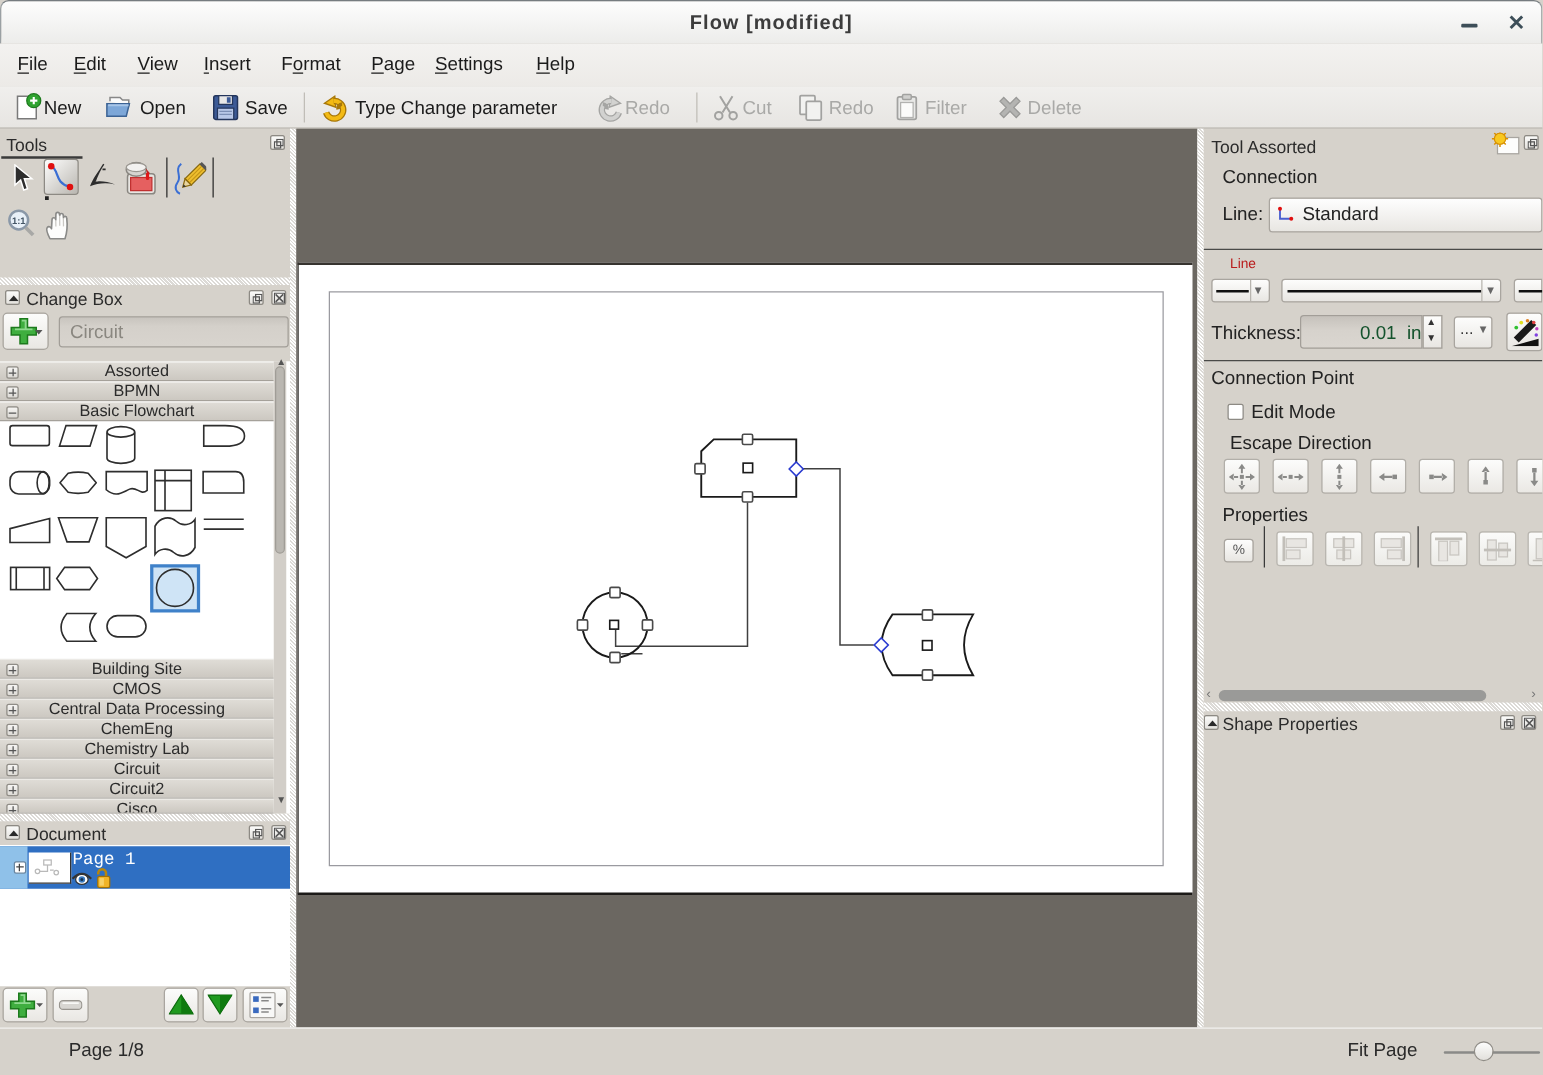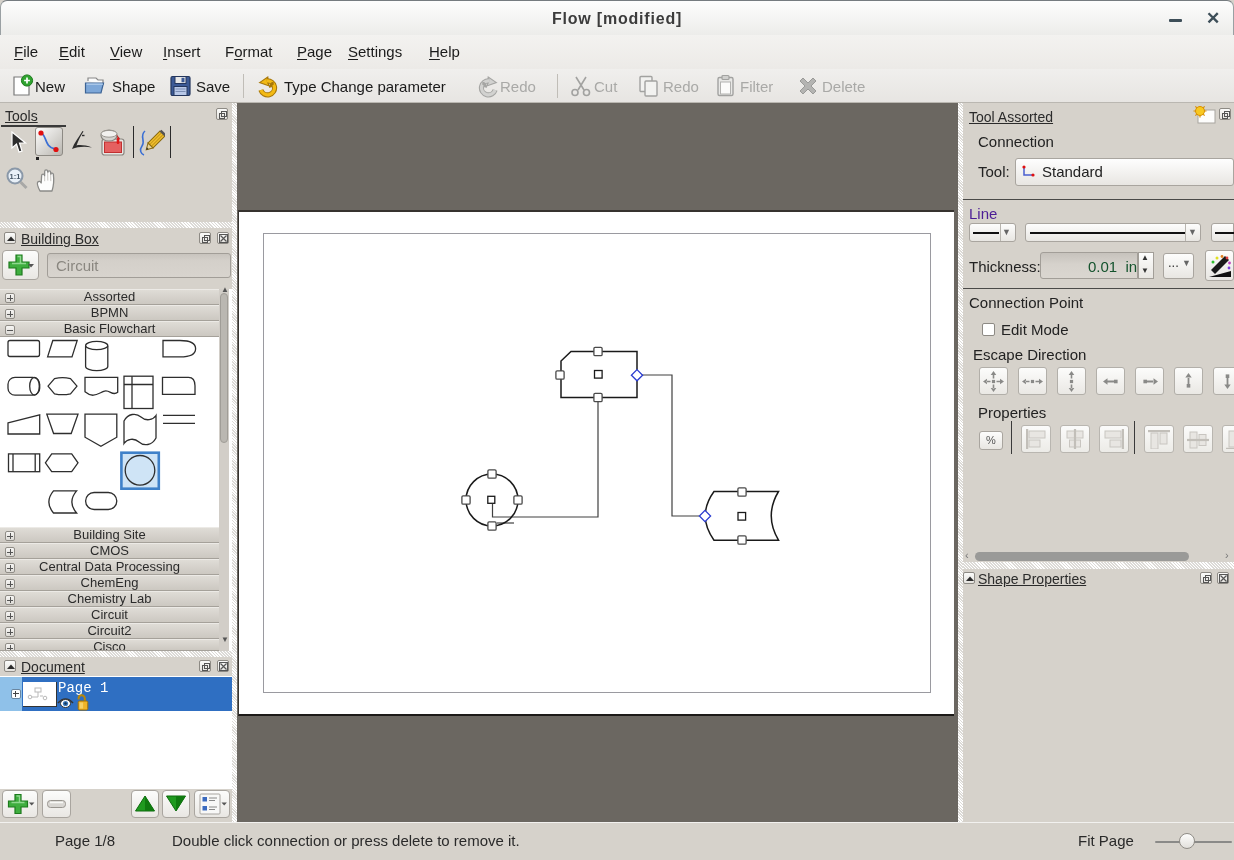--- a/index.html
+++ b/index.html
@@ -23,21 +23,21 @@
 
 #leftdock{left:0;top:103px;width:232px;height:719px;background:#d6d2cb;}
 #lsplit{left:232px;top:103px;width:5px;height:719px;background:#f4f3f1;background-image:repeating-linear-gradient(45deg,#fff 0 1px,#dcdad6 1px 2px);}
 #canvas{left:237px;top:103px;width:721px;height:719px;background:#6b6761;}
 #rsplit{left:958px;top:103px;width:5px;height:719px;background:#f4f3f1;background-image:repeating-linear-gradient(45deg,#fff 0 1px,#dcdad6 1px 2px);}
 #rightdock{left:963px;top:103px;width:271px;height:719px;background:#d6d2cb;overflow:hidden;}
 
 #page{left:1px;top:107px;width:716px;height:506px;background:#fff;border-top:2px solid #36332f;border-left:1px solid #36332f;border-bottom:2px solid #1c1a18;box-sizing:border-box;}
 #margin{left:24px;top:21px;width:668px;height:460px;border:1px solid #9a9aa0;box-sizing:border-box;}
 
-.ptitle{position:absolute;font-size:14px;color:#2b2b2b;text-decoration:underline;}
+.ptitle{position:absolute;font-size:14px;color:#2b2b2b;}
 .winbtn{position:absolute;width:12px;height:12px;border:1px solid #8d8a84;border-radius:2px;background:linear-gradient(#fbfbfa,#e4e2de);box-sizing:border-box;}
 .statusbar{left:0;top:822px;width:1234px;height:38px;background:#d6d2cb;border-top:1px solid #f2f1ef;}
 .sbtext{position:absolute;top:9px;font-size:15px;color:#2a2a2a;}
 
 .cat{position:absolute;left:0;width:219px;height:16px;background:linear-gradient(#dfdcd6,#ccc8c1);border-top:1px solid #eceae6;border-bottom:1px solid #a5a19a;box-sizing:border-box;text-align:center;font-size:13px;color:#2b2b2b;line-height:14px;}
 .catbtn{position:absolute;left:5px;top:3px;width:10px;height:10px;border:1px solid #908d87;background:linear-gradient(#f6f5f3,#dddbd6);border-radius:2px;box-sizing:border-box;}
 .catbtn:before{content:"";position:absolute;left:1px;top:3.5px;width:6px;height:1px;background:#555;}
 .catbtn.plus:after{content:"";position:absolute;left:3.5px;top:1px;width:1px;height:6px;background:#555;}
 .gbtn{position:absolute;border:1px solid #a9a59f;border-radius:4px;background:linear-gradient(#fcfcfb,#e9e7e3);box-sizing:border-box;}
 .esc{position:absolute;top:264px;width:29px;height:28px;border:1px solid #b2afa9;border-radius:3px;background:linear-gradient(#fcfcfb,#eae8e4);box-sizing:border-box;display:flex;align-items:center;justify-content:center;}
@@ -65,21 +65,21 @@
   <path d="M13 3 l4 4 h-4 z" fill="#d8d8d8" stroke="#7a7a7a" stroke-width="1"></path>
   <circle cx="15" cy="6.5" r="5.6" fill="#2fa32f" stroke="#1d7a1d" stroke-width="1"></circle>
   <path d="M15 3.6 v5.8 M12.1 6.5 h5.8" stroke="#fff" stroke-width="1.7"></path>
 </svg>
 <span class="tbtext" style="left:35px">New</span>
 <svg class="tbicon" style="left:84px" width="23" height="24" viewBox="0 0 23 24">
   <path d="M4 7 v-3 h8 l2 2 h5 v5" fill="#fbfbfb" stroke="#888" stroke-width="1.2"></path>
   <path d="M1.5 9 h18 l-2.5 10 h-15.5 z" fill="#7da7d8" stroke="#3c6394" stroke-width="1.2"></path>
   <path d="M2.5 10.2 h16.3" stroke="#a8c6e8" stroke-width="1.6"></path>
 </svg>
-<span class="tbtext" style="left:112px">Shape</span>
+<span class="tbtext" style="left:112px">Open</span>
 <svg class="tbicon" style="left:169px" width="23" height="24" viewBox="0 0 23 24">
   <rect x="2" y="2.5" width="19" height="19" rx="1.5" fill="#3c5a96" stroke="#24365c" stroke-width="1.2"></rect>
   <rect x="6" y="2.5" width="11" height="7" fill="#e8e8e8" stroke="#24365c" stroke-width="1"></rect>
   <rect x="12.5" y="3.8" width="3" height="4.4" fill="#3c5a96"></rect>
   <rect x="5" y="12.5" width="13" height="9" fill="#b8c8e8" stroke="#24365c" stroke-width="1"></rect>
   <path d="M6.5 15 h10 M6.5 17.5 h10" stroke="#7c8fb5" stroke-width="1"></path>
 </svg>
 <span class="tbtext" style="left:196px">Save</span>
 <span class="tbsep" style="left:243px"></span>
 <svg class="tbicon" style="left:258px" width="24" height="24" viewBox="0 0 24 24">
@@ -172,21 +172,21 @@
   <svg class="abs" style="left:35px;top:64px" width="25" height="25" viewBox="0 0 25 25">
     <path d="M5 24 C 3.2 20.5, 1.8 16.2, 2.8 15 C 3.8 13.8, 5.4 14.3, 6.2 16 L 6.6 9 C 6.6 6.6, 9.6 6.6, 9.6 9 L 9.7 4.6 C 9.7 2.3, 12.6 2.3, 12.6 4.6 L 12.8 5.4 C 12.8 3.3, 15.6 3.3, 15.6 5.4 L 15.8 7.4 C 15.9 5.5, 18.4 5.7, 18.4 7.7 C 19 12.5, 18.6 19, 17 24 Z" fill="#fdfdfc" stroke="#8a8a88" stroke-width="1.3" stroke-linejoin="round"></path>
     <path d="M9.6 9.2 l0.1 5 M12.7 5.6 l0.1 8 M15.7 7.6 l0.1 6.5" stroke="#c9c7c3" stroke-width="1" fill="none"></path>
   </svg>
 
   <div class="abs" style="left:0;top:119px;width:232px;height:6px;background-image:repeating-linear-gradient(45deg,#fff 0 1px,#dcdad6 1px 2.2px)"></div>
   <span class="winbtn" style="left:4px;top:129px"></span>
   <svg class="abs" style="left:6.5px;top:133px" width="8" height="5" viewBox="0 0 8 5">
       <path d="M0 5 l4 -4.6 4 4.6 z" fill="#2a2a2a"></path>
     </svg>
-  <span class="ptitle" style="left:21px;top:128px">Building Box</span>
+  <span class="ptitle" style="left:21px;top:128px">Change Box</span>
   <span class="winbtn" style="left:199px;top:129px"></span>
   <svg class="abs" style="left:201.5px;top:131.5px" width="8" height="8" viewBox="0 0 8 8">
       <rect x="0.5" y="2.5" width="5" height="5" fill="none" stroke="#555" stroke-width="1"></rect>
       <rect x="2.5" y="0.5" width="5" height="5" fill="none" stroke="#555" stroke-width="1"></rect>
     </svg>
   <span class="winbtn" style="left:217px;top:129px"></span>
   <svg class="abs" style="left:219px;top:131px" width="9" height="9" viewBox="0 0 9 9">
       <rect x="0.5" y="0.5" width="8" height="8" fill="none" stroke="#555" stroke-width="1"></rect>
       <path d="M1.5 1.5 l6 6 M7.5 1.5 l-6 6" stroke="#555" stroke-width="1.2"></path>
     </svg>
@@ -368,30 +368,30 @@
     <g stroke="#d89000" stroke-width="1.2">
         <path d="M7 -1.5 v2 M7 9.5 v2 M0.5 5 h2 M11.5 5 h2 M2.4 0.4 l1.4 1.4 M10.2 8.2 l1.4 1.4 M11.6 0.4 l-1.4 1.4 M3.8 8.2 l-1.4 1.4"></path>
       </g>
   </svg>
   <span class="winbtn" style="left:256px;top:5px"></span>
   <svg class="abs" style="left:258.5px;top:7.5px" width="8" height="8" viewBox="0 0 8 8">
       <rect x="0.5" y="2.5" width="5" height="5" fill="none" stroke="#555" stroke-width="1"></rect>
       <rect x="2.5" y="0.5" width="5" height="5" fill="none" stroke="#555" stroke-width="1"></rect>
     </svg>
   <span class="abs" style="left:15px;top:30px;font-size:15px;color:#222">Connection</span>
-  <span class="abs" style="left:15px;top:60px;font-size:15px;color:#222">Tool:</span>
+  <span class="abs" style="left:15px;top:60px;font-size:15px;color:#222">Line:</span>
   <div class="abs" style="left:52px;top:55px;width:219px;height:28px;border:1px solid #a9a59f;border-radius:3px;background:linear-gradient(#fefefe,#e8e6e2);box-sizing:border-box"></div>
   <svg class="abs" style="left:58px;top:61px" width="16" height="16" viewBox="0 0 16 16">
     <path d="M3 3 v8 h8" fill="none" stroke="#4a5fd0" stroke-width="1.5"></path>
     <circle cx="3" cy="3" r="1.6" fill="#e01010"></circle>
       <circle cx="12" cy="11" r="1.6" fill="#e01010"></circle>
   </svg>
   <span class="abs" style="left:79px;top:60px;font-size:15px;color:#222">Standard</span>
   <div class="abs" style="left:0px;top:95.5px;width:271px;height:1px;background:#4a4a48"></div>
-  <span class="abs" style="left:6px;top:102px;font-size:15px;color:#4c1d95">Line</span>
+  <span class="abs" style="left:21px;top:102px;font-size:11px;color:#b91c1c">Line</span>
   <div class="abs" style="left:6px;top:120px;width:47px;height:19px;border:1px solid #a9a59f;border-radius:3px;background:linear-gradient(#fdfdfc,#e8e6e2);box-sizing:border-box"></div>
   <div class="abs" style="left:10px;top:129px;width:26px;height:1.6px;background:#111"></div>
   <div class="abs" style="left:37px;top:121px;width:1px;height:17px;background:#b8b5af"></div>
   <span class="abs" style="left:39px;top:124px;font-size:9px;color:#666">▼</span>
   <div class="abs" style="left:62px;top:120px;width:176px;height:19px;border:1px solid #a9a59f;border-radius:3px;background:linear-gradient(#fdfdfc,#e8e6e2);box-sizing:border-box"></div>
   <div class="abs" style="left:67px;top:129px;width:155px;height:1.8px;background:#111"></div>
   <div class="abs" style="left:222px;top:121px;width:1px;height:17px;background:#b8b5af"></div>
     <span class="abs" style="left:225px;top:124px;font-size:9px;color:#666">▼</span>
   <div class="abs" style="left:248px;top:120px;width:23px;height:19px;border:1px solid #a9a59f;border-radius:3px 0 0 3px;background:linear-gradient(#fdfdfc,#e8e6e2);box-sizing:border-box"></div>
   <div class="abs" style="left:252px;top:129px;width:19px;height:1.8px;background:#111"></div>
@@ -412,21 +412,21 @@
       <circle cx="8" cy="4" r="1.5" fill="#e0e020"></circle>
     <circle cx="13" cy="2.5" r="1.4" fill="#e08020"></circle>
       <circle cx="18" cy="4" r="1.4" fill="#e04040"></circle>
     <circle cx="20.5" cy="9" r="1.4" fill="#c040c0"></circle>
       <circle cx="20" cy="14" r="1.4" fill="#8040e0"></circle>
   </svg>
   <div class="abs" style="left:0px;top:185px;width:271px;height:1px;background:#4a4a48"></div>
   <span class="abs" style="left:6px;top:191px;font-size:15px;color:#222">Connection Point</span>
   <div class="abs" style="left:19px;top:220px;width:13px;height:13px;border:1px solid #8d8a84;border-radius:2px;background:#fff;box-sizing:border-box"></div>
   <span class="abs" style="left:38px;top:218px;font-size:15px;color:#222">Edit Mode</span>
-  <span class="abs" style="left:10px;top:243px;font-size:15px;color:#222">Escape Direction</span>
+  <span class="abs" style="left:21px;top:243px;font-size:15px;color:#222">Escape Direction</span>
   <div class="esc" style="left:16px">
       <svg width="21" height="21" viewBox="0 0 21 21">
         <g fill="#8a8a88">
           <rect x="8.9" y="8.9" width="3.2" height="3.2"></rect>
           <path d="M10.5 0 l2.8 4 h-5.6 z M10.5 21 l2.8 -4 h-5.6 z M0 10.5 l4 -2.8 v5.6 z M21 10.5 l-4 -2.8 v5.6 z M9.7 3.5 h1.6 v4 h-1.6 z M9.7 13.5 h1.6 v4 h-1.6 z M3.5 9.7 v1.6 h4 v-1.6 z M13.5 9.7 v1.6 h4 v-1.6 z"></path>
         </g>
       </svg>
     </div>
   <div class="esc" style="left:55px">
       <svg width="21" height="13" viewBox="0 0 21 13">
@@ -550,17 +550,16 @@
       <rect x="2.5" y="0.5" width="5" height="5" fill="none" stroke="#555" stroke-width="1"></rect>
     </svg>
   <span class="winbtn" style="left:254px;top:469px"></span>
   <svg class="abs" style="left:256px;top:471px" width="9" height="9" viewBox="0 0 9 9">
       <rect x="0.5" y="0.5" width="8" height="8" fill="none" stroke="#555" stroke-width="1"></rect>
       <path d="M1.5 1.5 l6 6 M7.5 1.5 l-6 6" stroke="#555" stroke-width="1.2"></path>
     </svg>
 </div>
 <div class="statusbar abs">
   <span class="sbtext" style="left:55px">Page 1/8</span>
-  <span class="sbtext" style="left:172px">Double click connection or press delete to remove it.</span>
   <span class="sbtext" style="left:1078px">Fit Page</span>
   <div class="abs" style="left:1155px;top:17.5px;width:77px;height:2px;background:#8a8a88;border-radius:1px"></div>
   <div class="abs" style="left:1179px;top:10px;width:16px;height:16px;border-radius:50%;background:linear-gradient(#fdfdfc,#e2e0dc);border:1px solid #908d87;box-sizing:border-box"></div>
 </div>
 
 </body></html>

